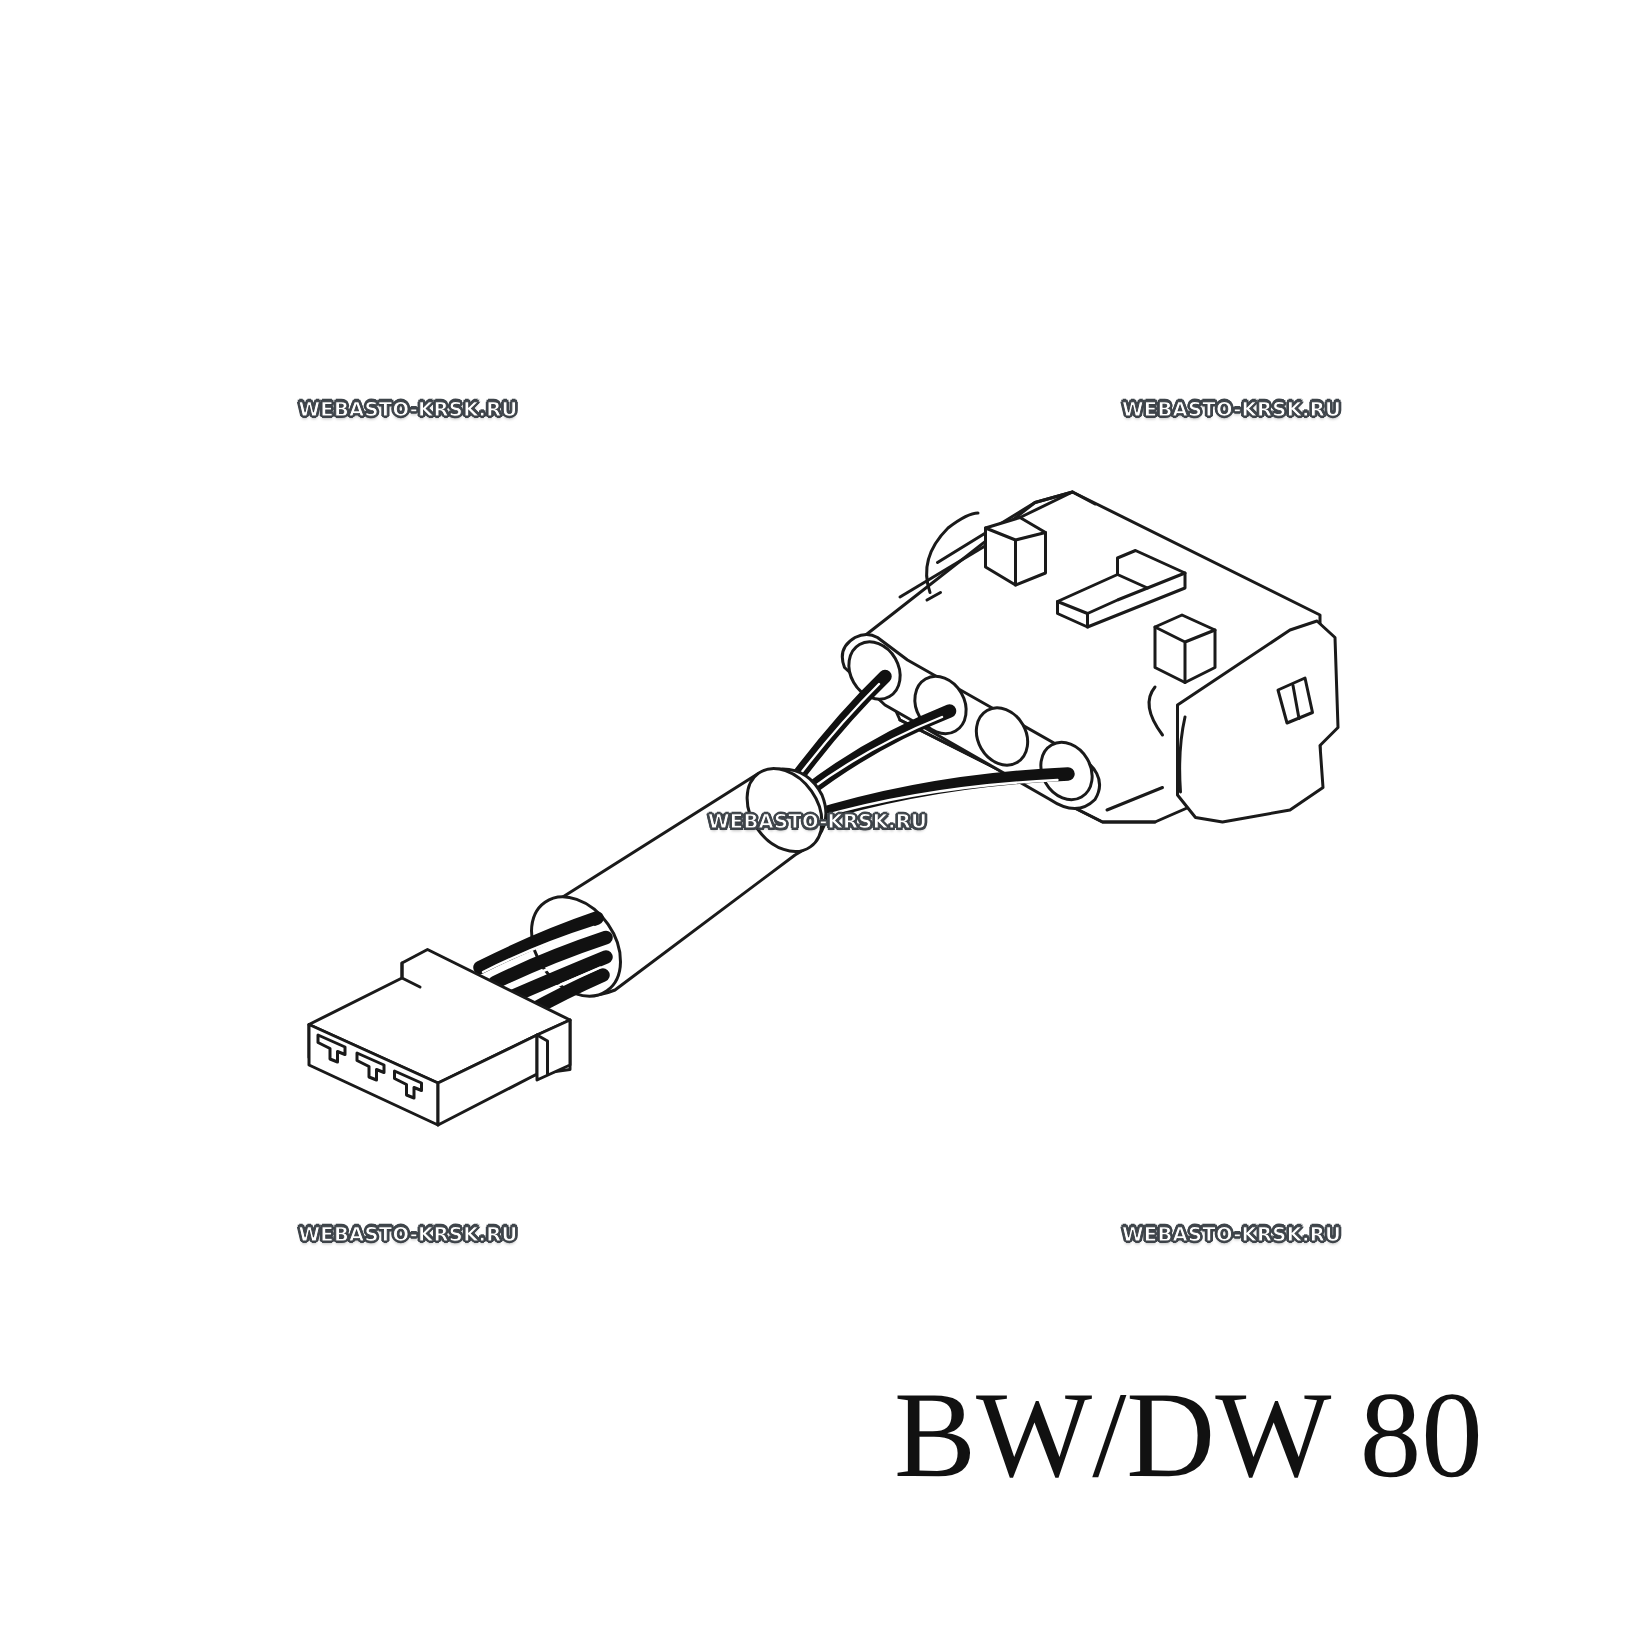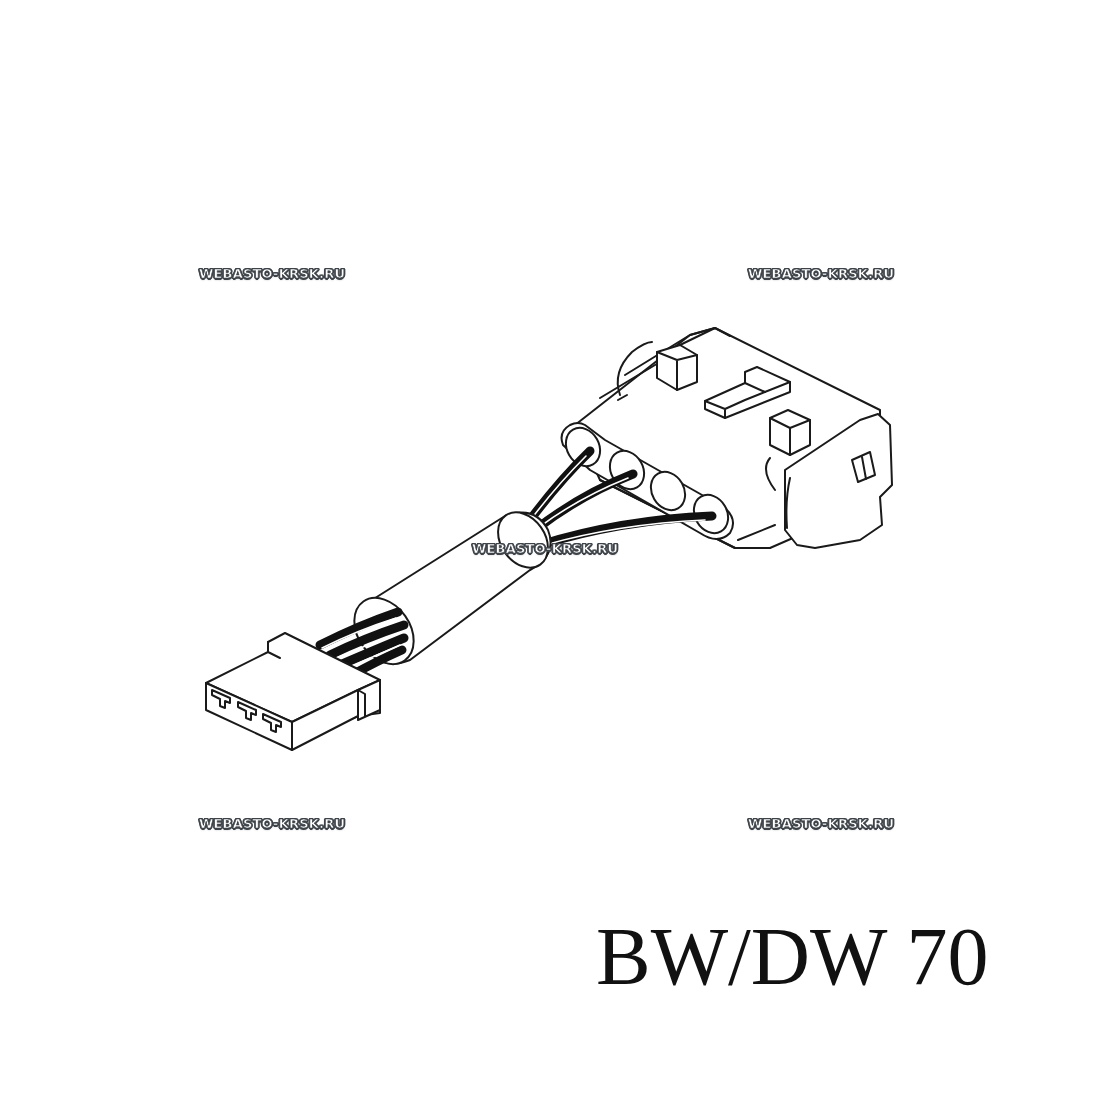--- a/index.html
+++ b/index.html
@@ -131,14 +131,14 @@
       <path class="ln" d="M263 714 L281 722 L281 727 L276 725 L276 732 L271 730 L271 723 L263 719 Z"></path>
     </g>
   </svg>
 
   <div class="wm wm-tl">WEBASTO-KRSK.RU</div>
   <div class="wm wm-tr">WEBASTO-KRSK.RU</div>
   <div class="wm wm-c">WEBASTO-KRSK.RU</div>
   <div class="wm wm-bl">WEBASTO-KRSK.RU</div>
   <div class="wm wm-br">WEBASTO-KRSK.RU</div>
 
-  <div class="model">BW/DW 70</div>
+  <div class="model">BW/DW 80</div>
 </div>
 
 </body></html>

